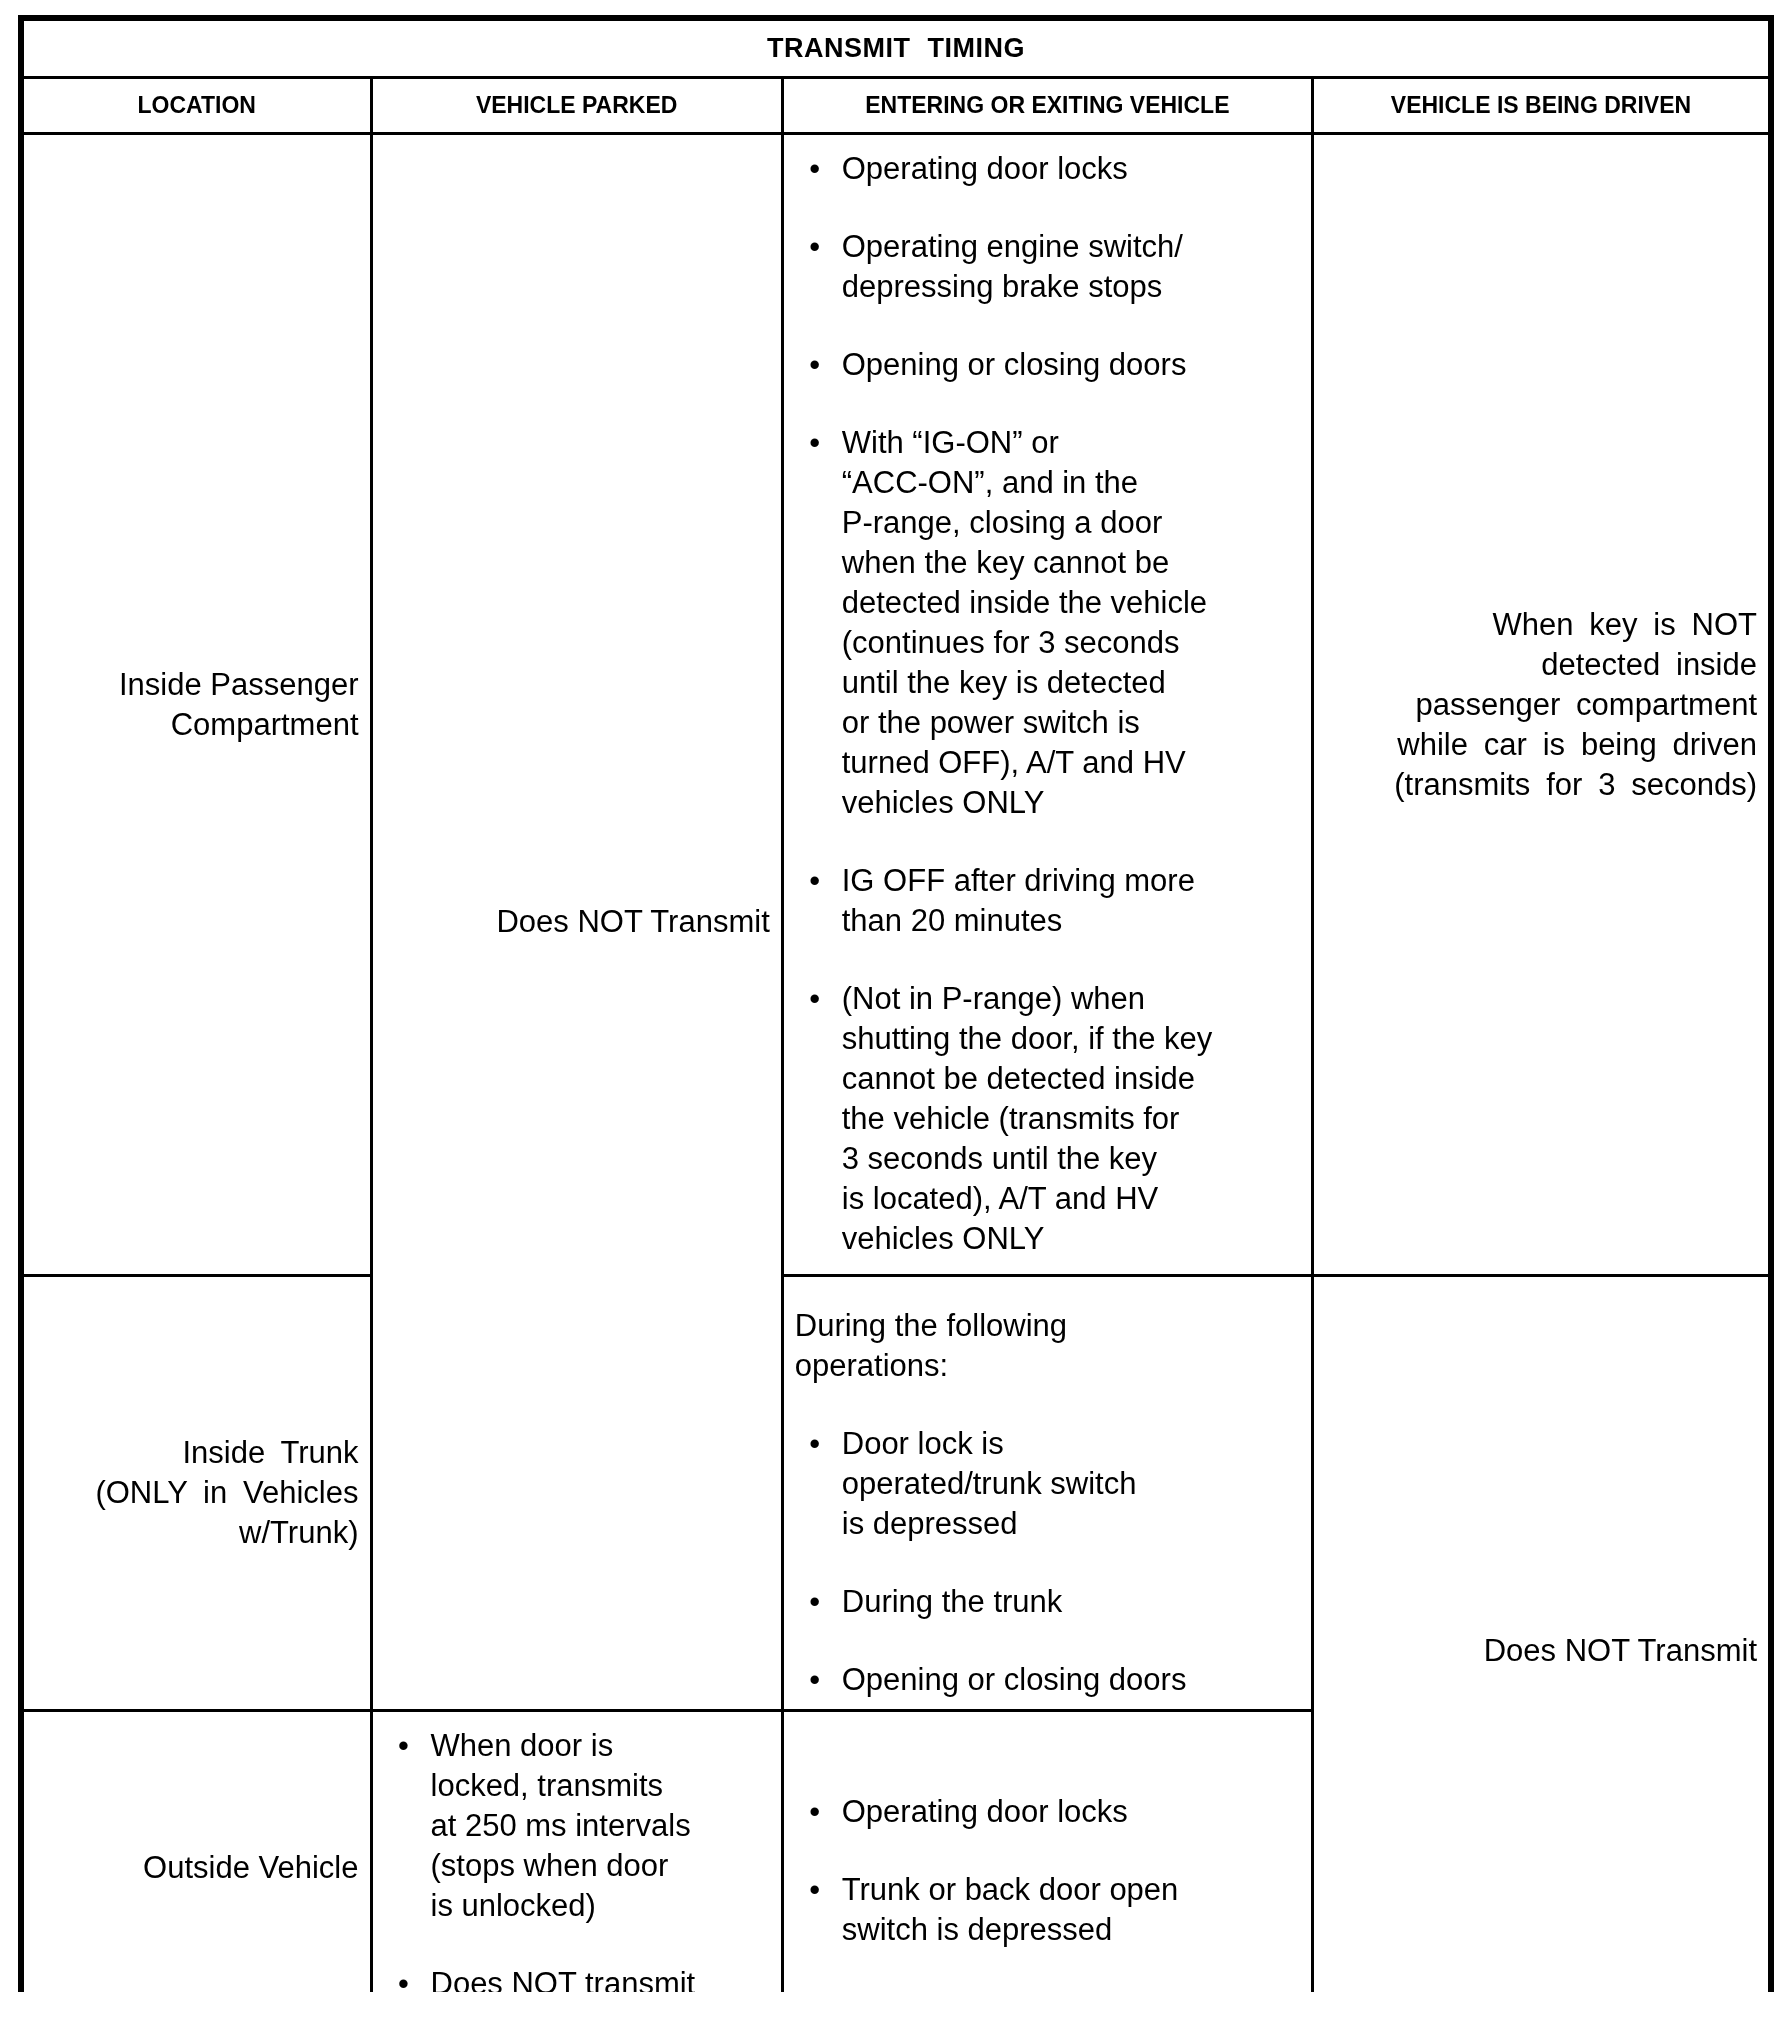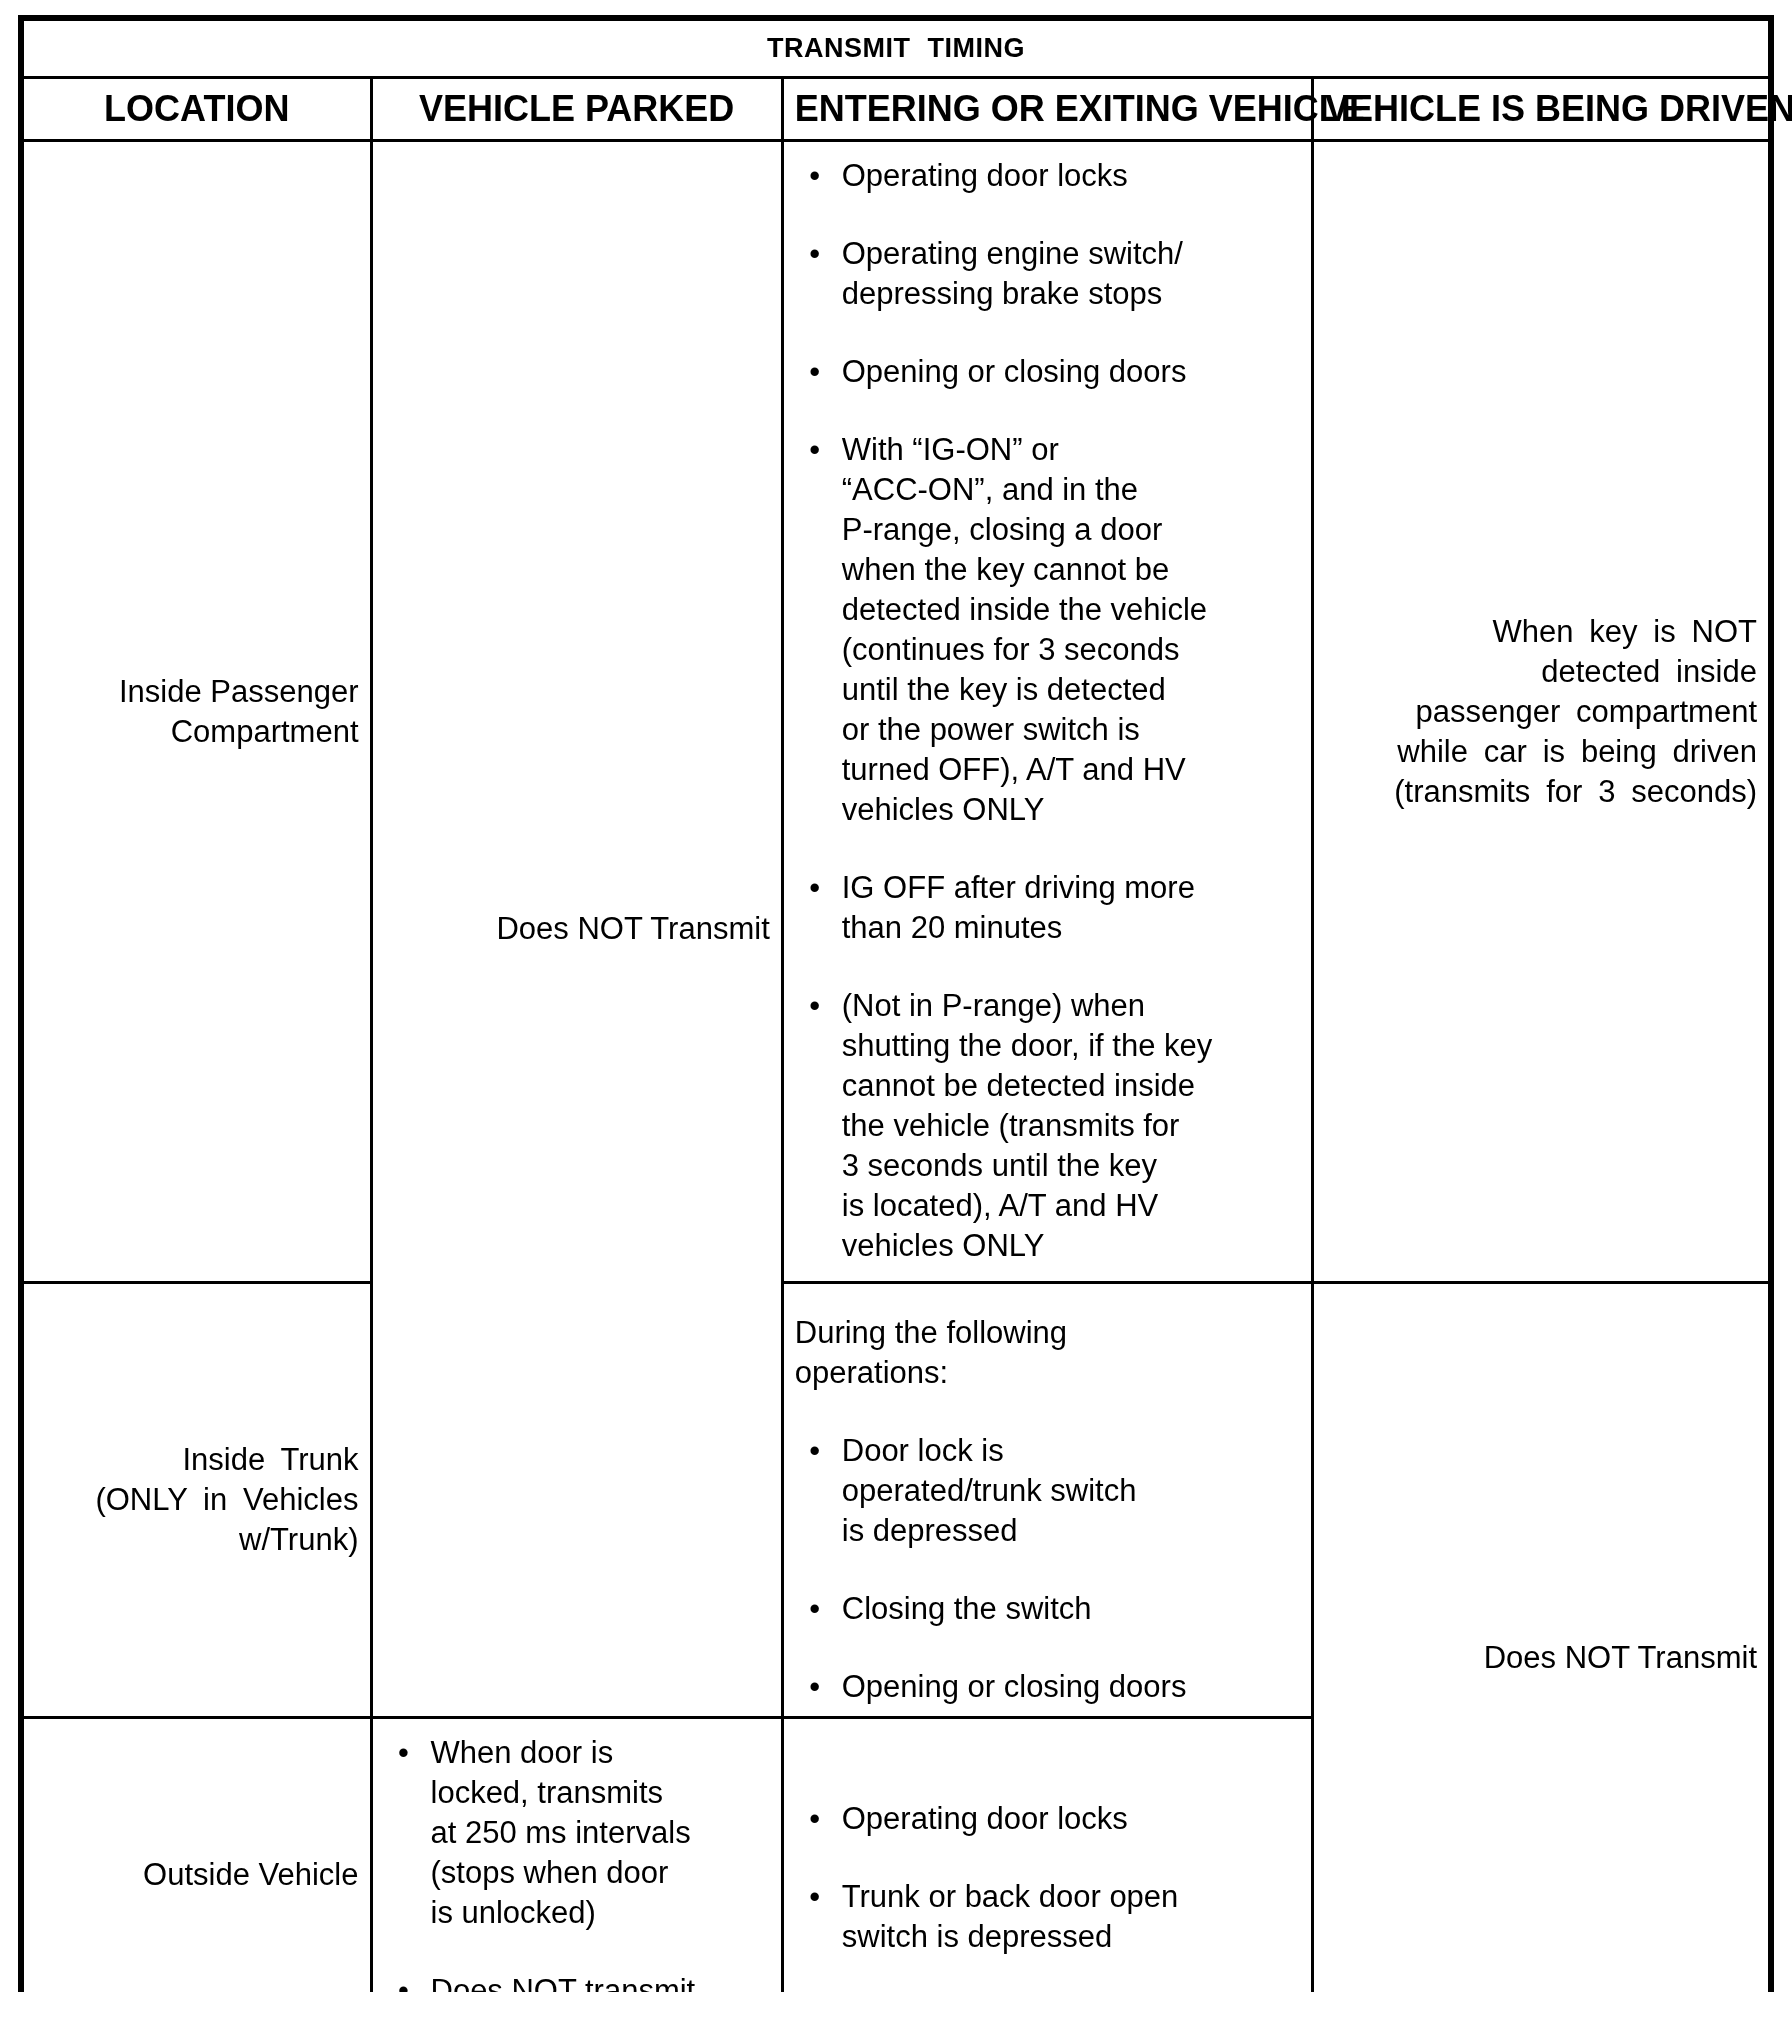--- a/index.html
+++ b/index.html
@@ -29,21 +29,21 @@
     text-align: center;
     vertical-align: middle;
   }
   th.title-cell {
     font-size: 27px;
     letter-spacing: 0.5px;
     word-spacing: 9px;
     height: 60px;
   }
   th.colhead {
-    font-size: 36px;
+    font-size: 23px;
     white-space: nowrap;
     height: 56px;
   }
   .tt td {
     font-size: 31px;
     line-height: 40px;
   }
   tr.r1 { height: 1142px; }
   tr.r2 { height: 422px; }
   tr.r3 { height: 317px; }
@@ -156,21 +156,21 @@
 operations:</div>
         <div class="bullets after-intro">
           <div class="bullet">
             <span class="dot">•</span>
             <span class="txt">Door lock is
 operated/trunk switch
 is depressed</span>
           </div>
           <div class="bullet">
             <span class="dot">•</span>
-            <span class="txt">Closing the switch</span>
+            <span class="txt">During the trunk</span>
           </div>
           <div class="bullet">
             <span class="dot">•</span>
             <span class="txt">Opening or closing doors</span>
           </div>
         </div>
       </td>
 
       <td class="va-mid center" rowspan="2">
         <span class="txt">Does NOT Transmit</span>

